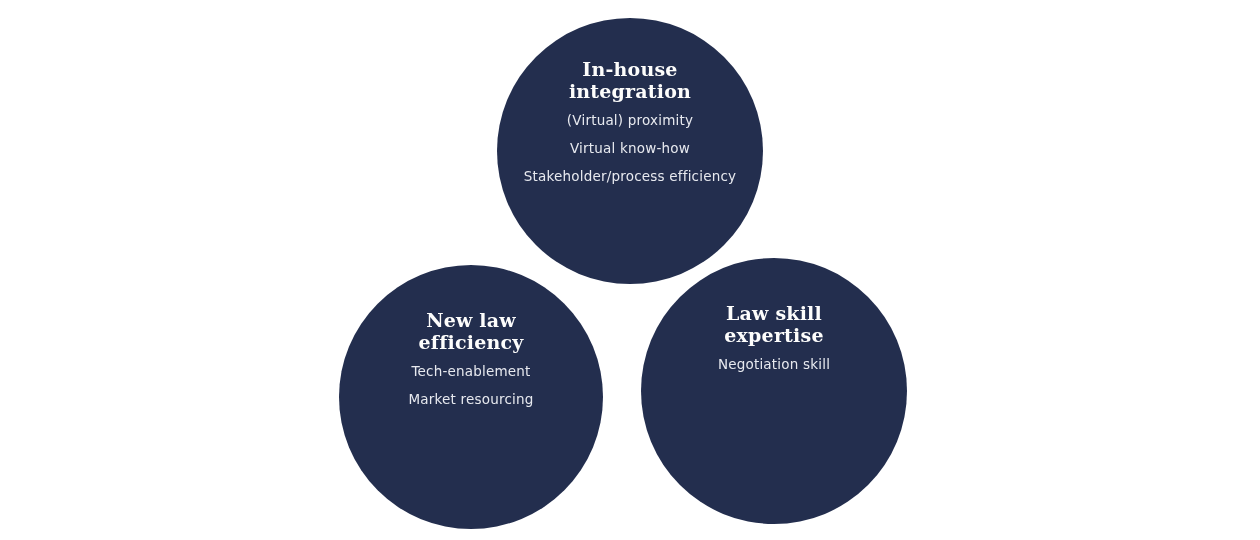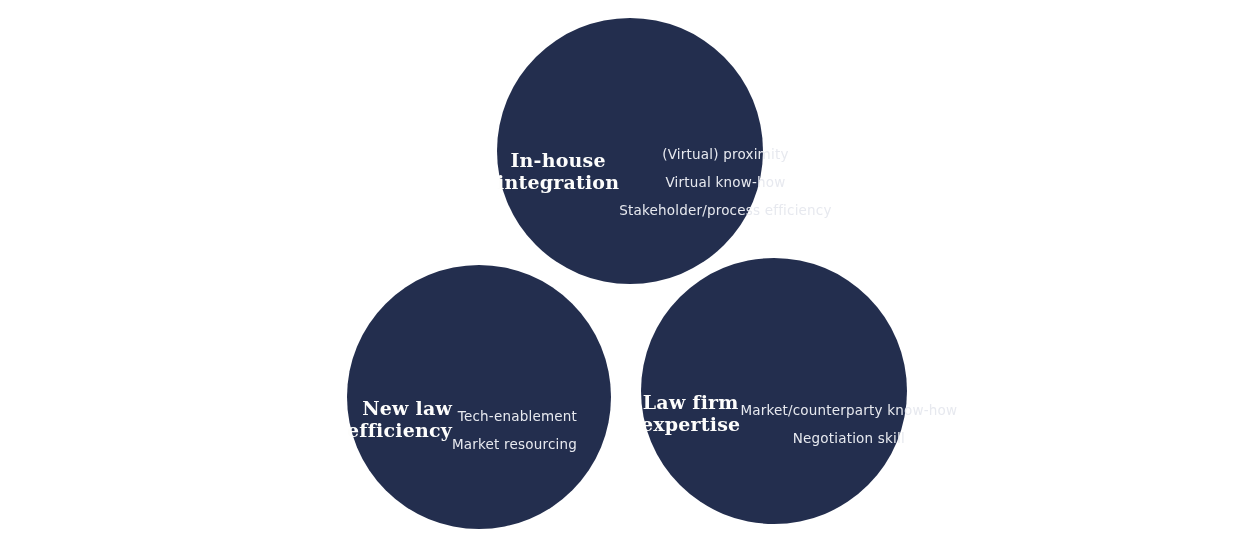--- a/index.html
+++ b/index.html
@@ -13,48 +13,48 @@
     position: relative;
     width: 1260px;
     height: 540px;
     background: #ffffff;
   }
   .circle {
     position: absolute;
     border-radius: 50%;
     background: #232E4E;
     display: flex;
-    flex-direction: row;
+    flex-direction: column;
     align-items: center;
     text-align: center;
   }
   .circle-title {
     font-family: "DejaVu Serif", "Liberation Serif", serif;
     font-weight: 700;
     font-size: 19px;
     line-height: 1.18;
     color: #FDFDFC;
     white-space: pre-line;
     letter-spacing: 0.2px;
   }
   .circle-items {
-    margin-top: 22px;
+    margin-top: 9px;
     display: flex;
     flex-direction: column;
     row-gap: 11px;
   }
   .circle-item {
     font-size: 13.5px;
     line-height: 1.26;
     color: #E7E9EF;
     letter-spacing: 0.2px;
     white-space: nowrap;
   }
   #circle-top   { left: 497px; top: 18px;  width: 266px; height: 266px; padding-top: 40px; }
-  #circle-left  { left: 347px; top: 265px; width: 264px; height: 264px; padding-top: 44px; text-align: right; }
+  #circle-left  { left: 339px; top: 265px; width: 264px; height: 264px; padding-top: 44px; }
   #circle-right { left: 641px; top: 258px; width: 266px; height: 266px; padding-top: 44px; }
 </style>
 </head>
 <body>
 
 <div class="canvas">
 
   <div class="circle" id="circle-top">
     <div class="circle-title">In-house
 integration</div>
@@ -68,21 +68,20 @@
   <div class="circle" id="circle-left">
     <div class="circle-title">New law
 efficiency</div>
     <div class="circle-items">
       <div class="circle-item">Tech-enablement</div>
       <div class="circle-item">Market resourcing</div>
     </div>
   </div>
 
   <div class="circle" id="circle-right">
-    <div class="circle-title">Law firm
+    <div class="circle-title">Law skill
 expertise</div>
     <div class="circle-items">
-      <div class="circle-item">Market/counterparty know-how</div>
       <div class="circle-item">Negotiation skill</div>
     </div>
   </div>
 
 </div>
 
 </body></html>

